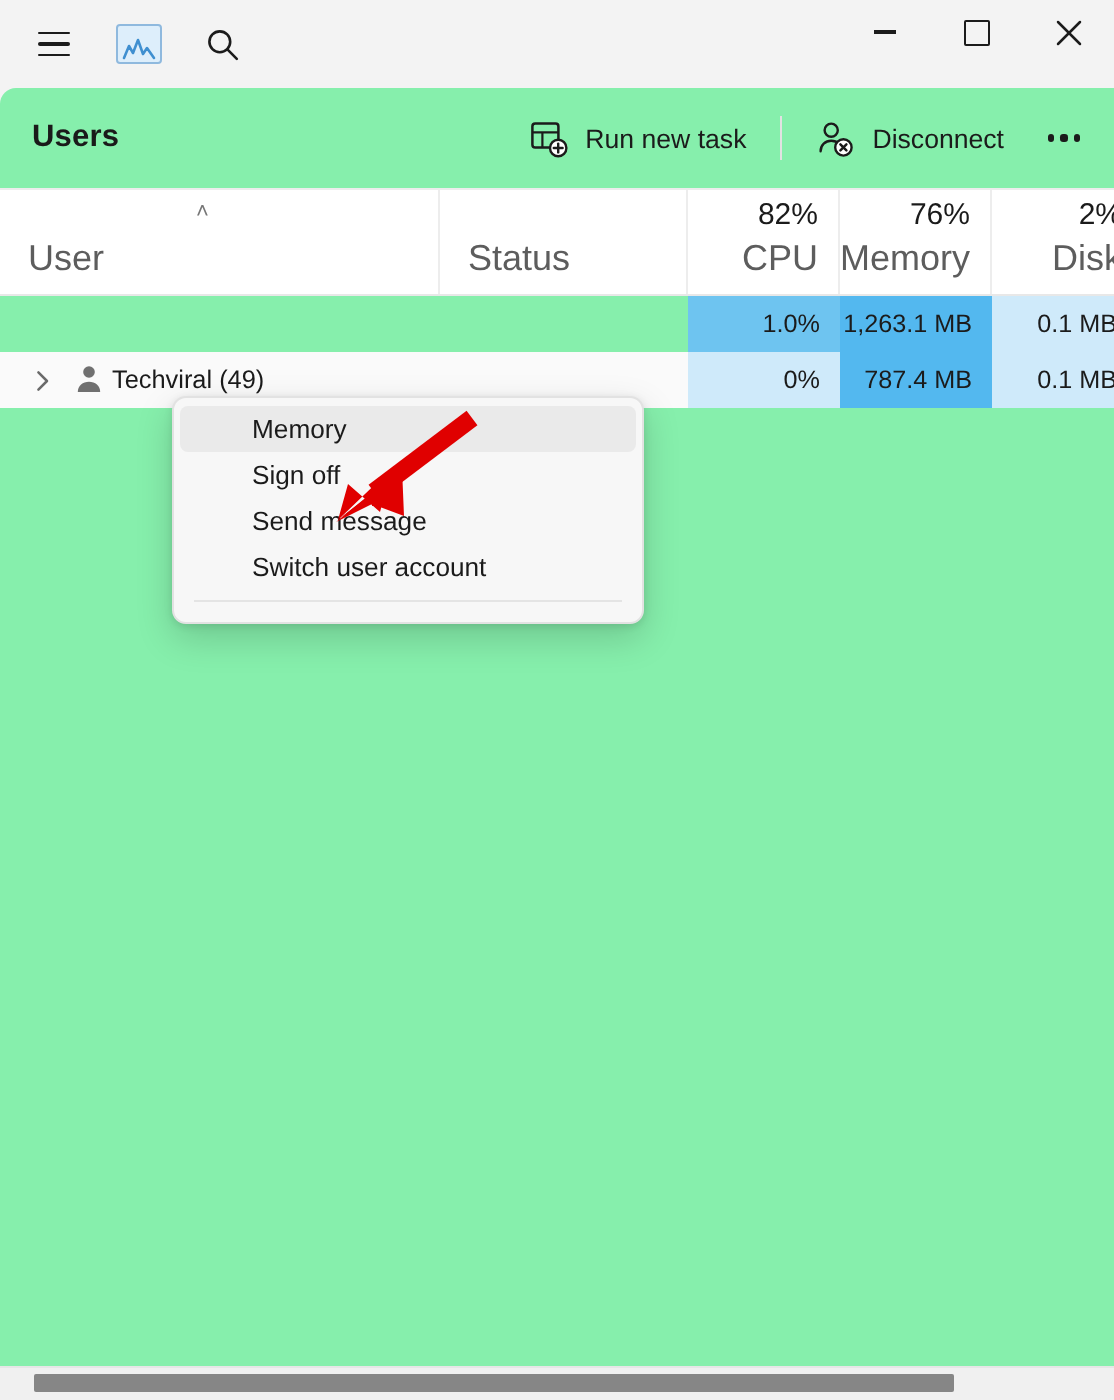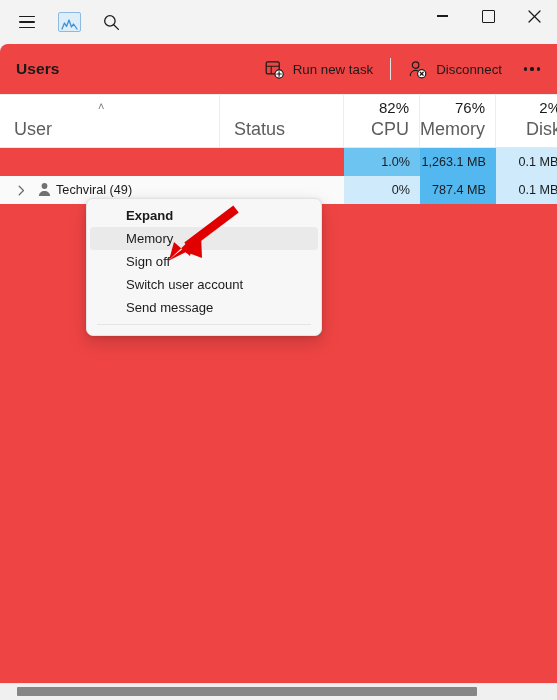--- a/index.html
+++ b/index.html
@@ -78,21 +78,21 @@
   }
   .wc-min-g { width: 11px; height: 1.3px; background: #1b1b1b; }
   .wc-max-g { width: 11px; height: 11px; border: 1.3px solid #1b1b1b; border-radius: 1px; }
 
   
   .panel {
     position: absolute;
     top: 44px; left: 0;
     width: 557px;
     height: 656px;
-    background: #ef4444;
+    background: #86efac;
     border-top-left-radius: 8px;
     overflow: hidden;
   }
 
   
   .cmdbar {
     position: relative;
     height: 50px;
     display: flex;
     align-items: center;
@@ -433,25 +433,24 @@
 
       </div>
     </div>
 
     <div class="hscroll-track">
       <div class="hscroll-thumb"></div>
     </div>
   </div>
 
   <div class="ctxmenu">
-    <div class="mi bold">Expand</div>
     <div class="mi hover">Memory</div>
     <div class="mi">Sign off</div>
+    <div class="mi">Send message</div>
     <div class="mi">Switch user account</div>
-    <div class="mi">Send message</div>
     <div class="mi-sep"></div>
   </div>
 
   <svg class="arrow-svg" viewBox="0 0 557 700">
     <g>
       <line x1="236" y1="209" x2="187" y2="246" stroke="#e00000" stroke-width="9" stroke-linecap="butt"></line>
       <polygon points="169,260 196,234 190,256 174,242" fill="#e00000"></polygon>
       <polygon points="170,259 199,237 197,252 186,253 186,249" fill="#e00000"></polygon>
       <polygon points="168,261 201,234 202,258 186,252" fill="#e00000"></polygon>
     </g>

